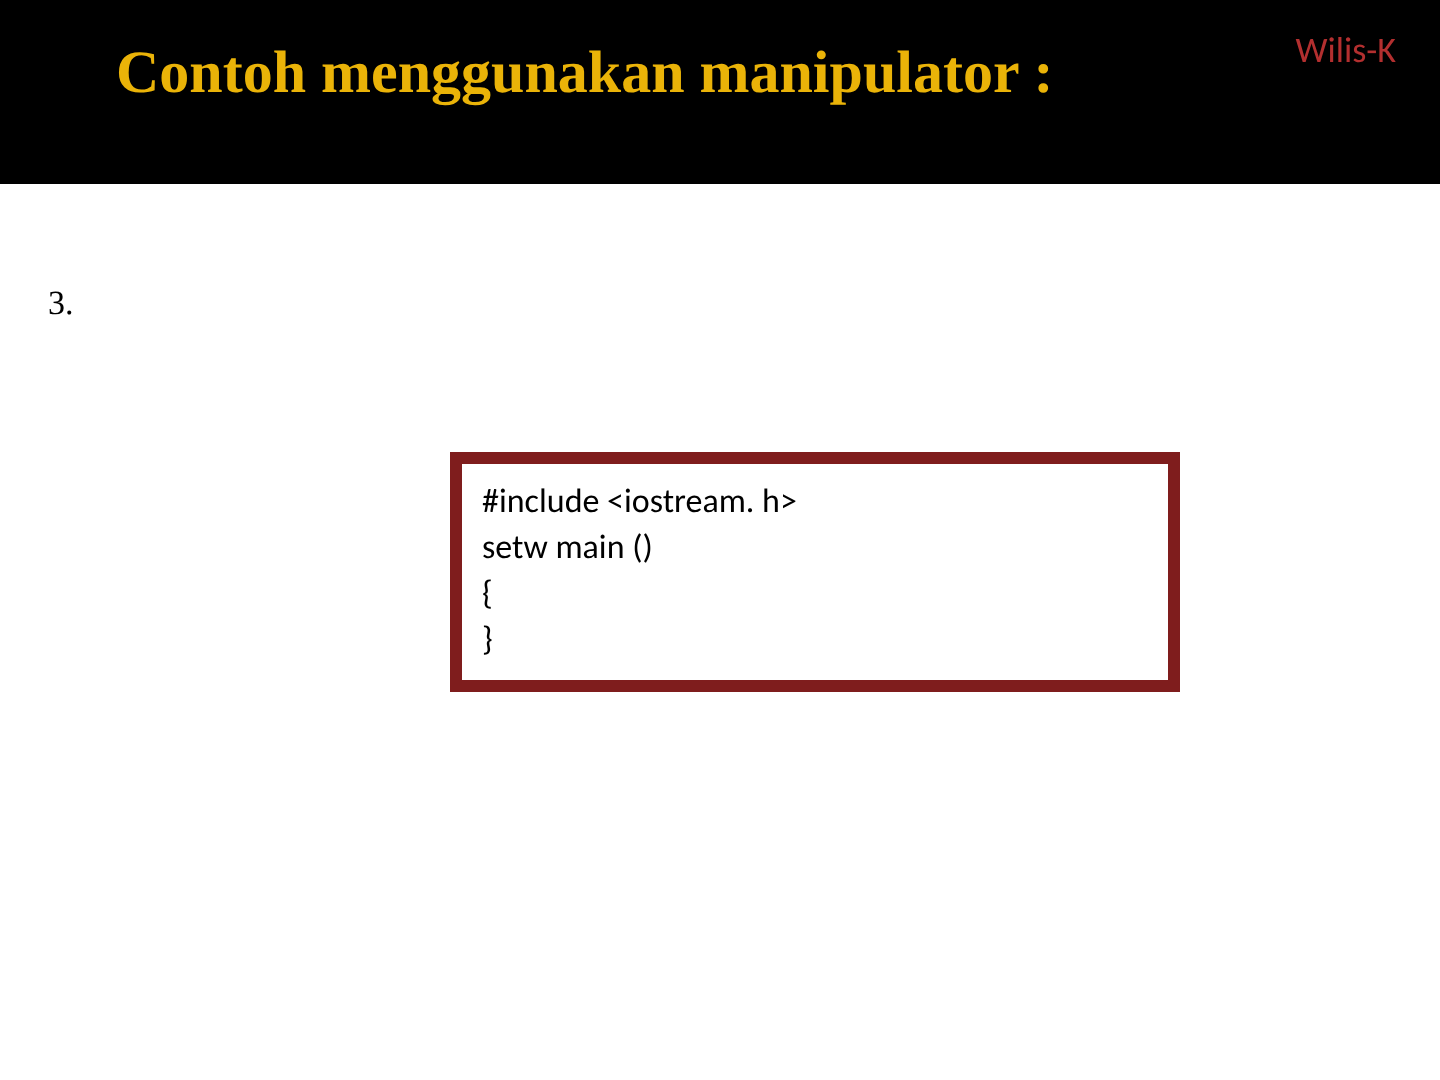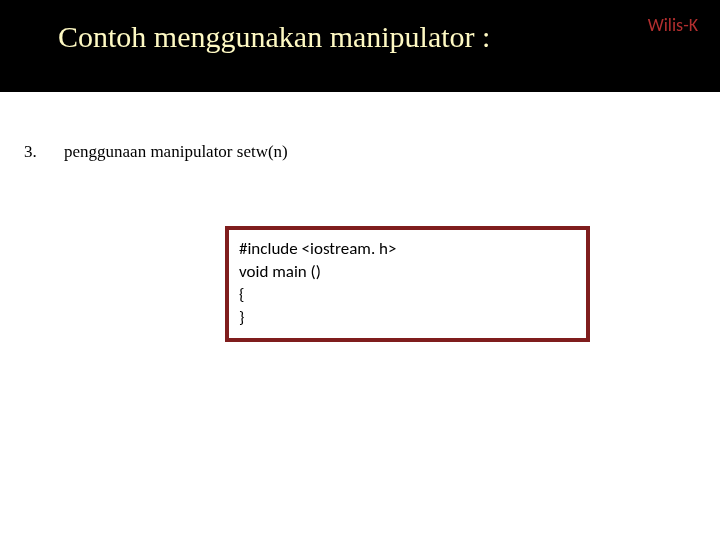--- a/index.html
+++ b/index.html
@@ -11,23 +11,23 @@
     position: relative;
     overflow: hidden;
   }
   .header-band {
     background: #000000;
     width: 100%;
     padding: 20px 0 38px 0;
     position: relative;
   }
   .title {
-    color: #fef9c3;
+    color: #eab308;
     font-size: 30px;
-    font-weight: normal;
+    font-weight: bold;
     margin-left: 58px;
     letter-spacing: 0px;
   }
   .author {
     position: absolute;
     top: 14px;
     right: 22px;
     color: #b32f2f;
     font-size: 18px;
     font-family: Calibri, Arial, sans-serif;
@@ -44,21 +44,21 @@
     text-align: left;
     padding-left: 24px;
     font-size: 17px;
     color: #000;
   }
   .item-text {
     font-size: 17px;
     color: #000;
   }
   .code-box {
-    border: 4px solid #7f1d1d;
+    border: 6px solid #7f1d1d;
     margin-left: 225px;
     margin-top: 64px;
     width: 365px;
     padding: 8px 10px 8px 10px;
     font-family: Calibri, Arial, sans-serif;
     font-size: 17px;
     line-height: 1.35;
     color: #000;
   }
   .code-indent {
@@ -69,22 +69,21 @@
 <body>
 
 <div class="header-band">
   <div class="title">Contoh menggunakan manipulator :</div>
   <div class="author">Wilis-K</div>
 </div>
 
 <div class="content">
   <div class="item-row">
     <div class="item-number">3.</div>
-    <div class="item-text">penggunaan manipulator setw(n)</div>
   </div>
 
   <div class="code-box">
     <div>#include &lt;iostream. h&gt;</div>
-    <div>void main ()</div>
+    <div>setw main ()</div>
     <div>{</div>
     <div>}</div>
   </div>
 </div>
 
 </body></html>

